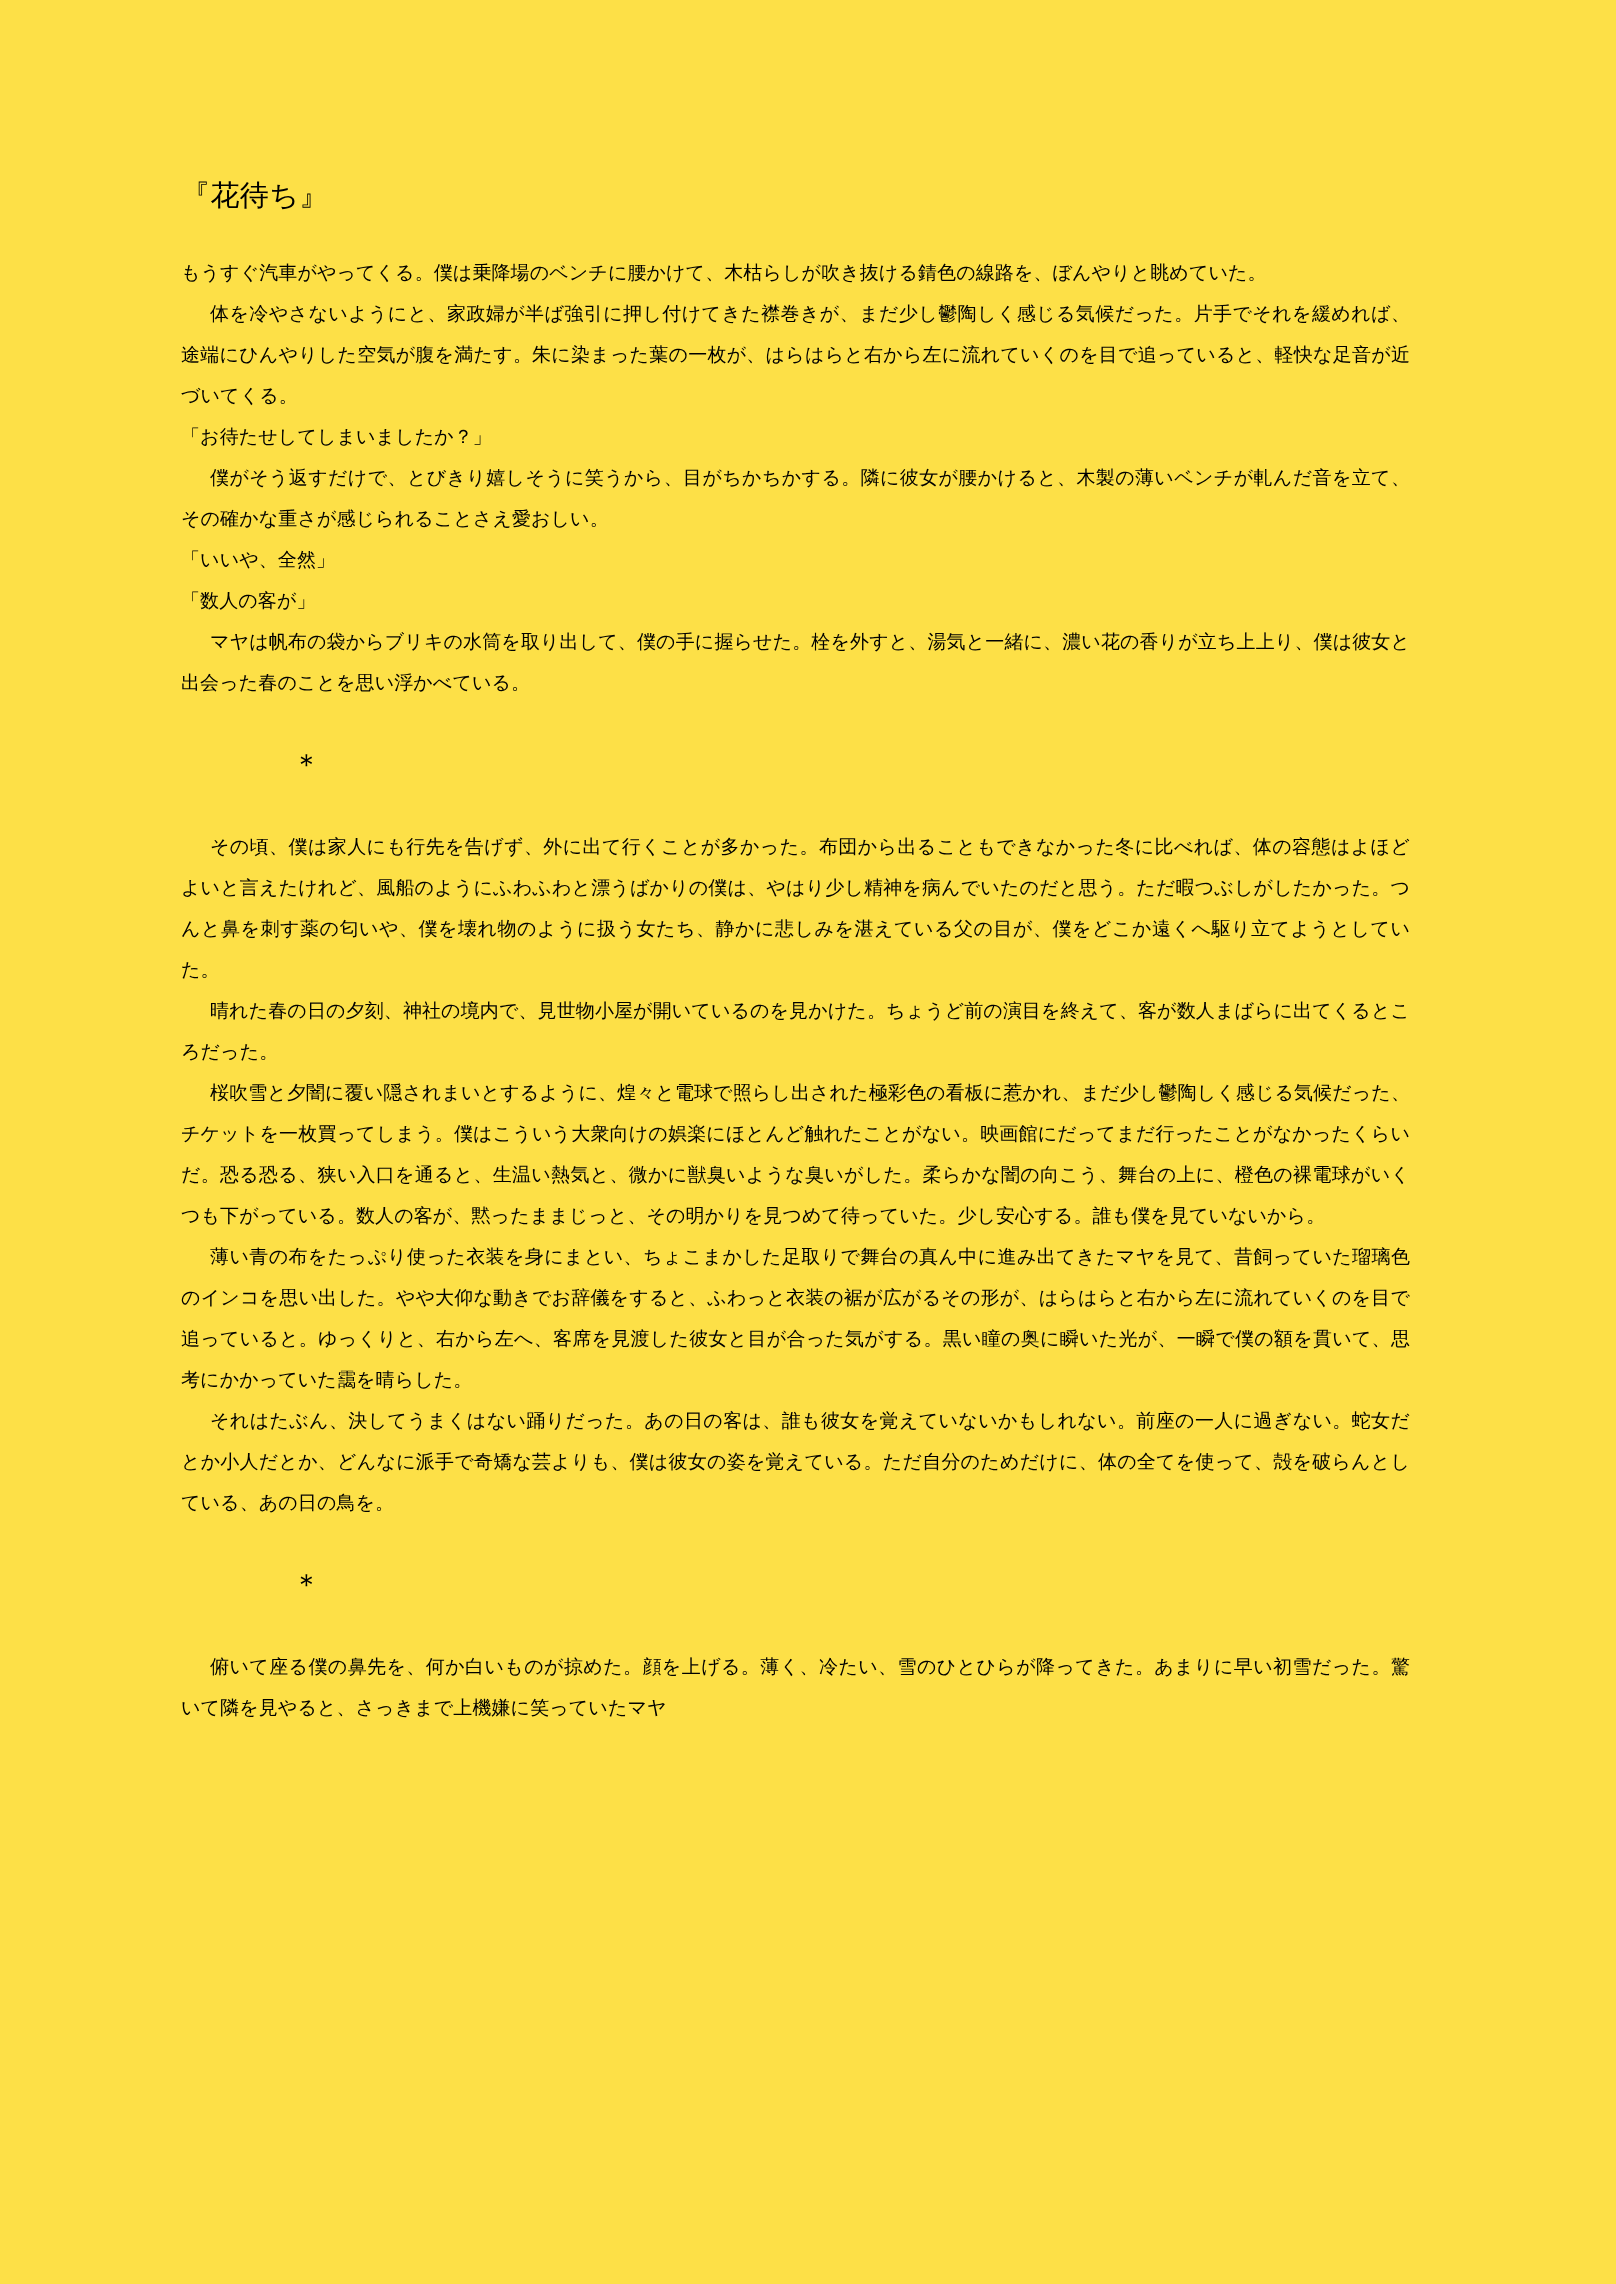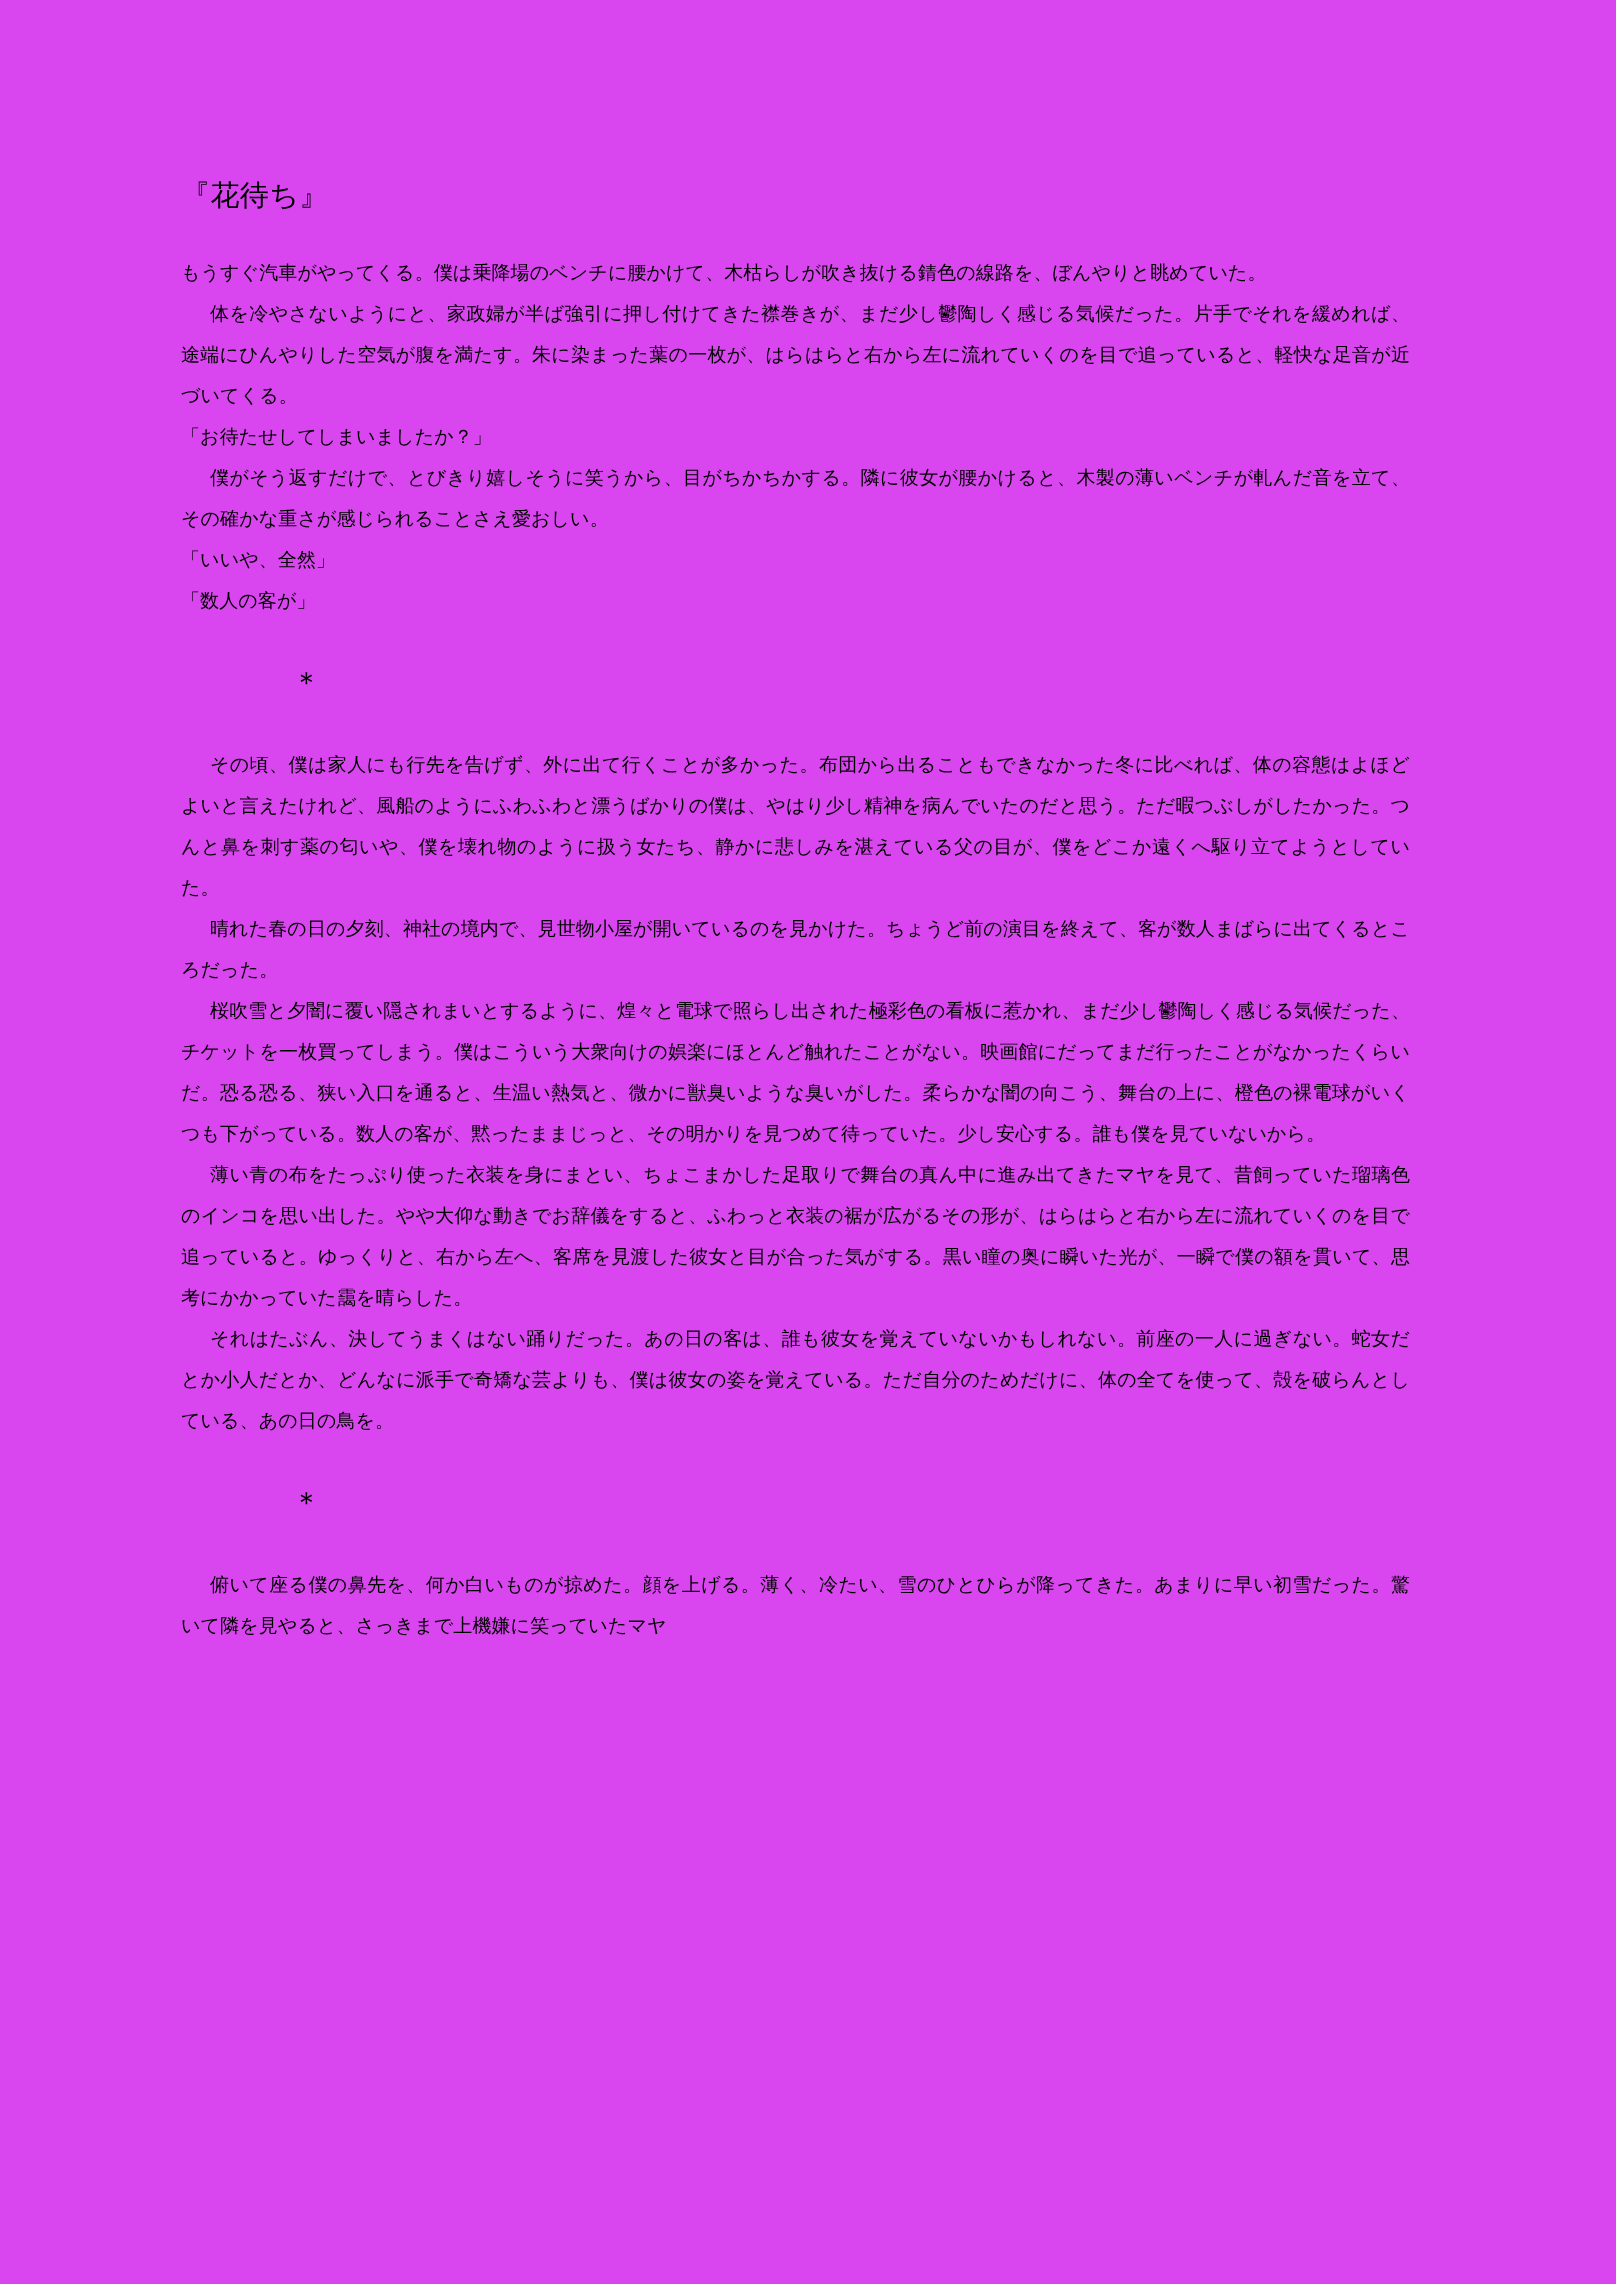--- a/index.html
+++ b/index.html
@@ -13,21 +13,21 @@
     height: 2284px;
     font-family: "Liberation Sans", "DejaVu Sans", sans-serif;
     color: #000000;
     -webkit-font-smoothing: antialiased;
   }
 
   .page {
     position: relative;
     width: 1617px;
     height: 2284px;
-    background: #d946ef;
+    background: #fde047;
     box-sizing: border-box;
   }
 
   .text-column {
     position: absolute;
     left: 181px;
     top: 175px;
     width: 1229px;
   }
 
@@ -78,20 +78,21 @@
 
     <h1 class="doc-title">『花待ち』</h1>
 
     <div>
       <p class="para last-line-left">もうすぐ汽車がやってくる。僕は乗降場のベンチに腰かけて、木枯らしが吹き抜ける錆色の線路を、ぼんやりと眺めていた。</p>
       <p class="para indent last-line-left">体を冷やさないようにと、家政婦が半ば強引に押し付けてきた襟巻きが、まだ少し鬱陶しく感じる気候だった。片手でそれを緩めれば、途端にひんやりした空気が腹を満たす。朱に染まった葉の一枚が、はらはらと右から左に流れていくのを目で追っていると、軽快な足音が近づいてくる。</p>
       <p class="para last-line-left">「お待たせしてしまいましたか？」</p>
       <p class="para indent last-line-left">僕がそう返すだけで、とびきり嬉しそうに笑うから、目がちかちかする。隣に彼女が腰かけると、木製の薄いベンチが軋んだ音を立て、その確かな重さが感じられることさえ愛おしい。</p>
       <p class="para last-line-left">「いいや、全然」</p>
       <p class="para last-line-left">「数人の客が」</p>
+      <p class="para indent last-line-left">マヤは帆布の袋からブリキの水筒を取り出して、僕の手に握らせた。栓を外すと、湯気と一緒に、濃い花の香りが立ち上上り、僕は彼女と出会った春のことを思い浮かべている。</p>
     </div>
 
     <p class="scene-break gap-before gap-after">＊</p>
 
     <div>
       <p class="para indent last-line-left">その頃、僕は家人にも行先を告げず、外に出て行くことが多かった。布団から出ることもできなかった冬に比べれば、体の容態はよほどよいと言えたけれど、風船のようにふわふわと漂うばかりの僕は、やはり少し精神を病んでいたのだと思う。ただ暇つぶしがしたかった。つんと鼻を刺す薬の匂いや、僕を壊れ物のように扱う女たち、静かに悲しみを湛えている父の目が、僕をどこか遠くへ駆り立てようとしていた。</p>
       <p class="para indent last-line-left">晴れた春の日の夕刻、神社の境内で、見世物小屋が開いているのを見かけた。ちょうど前の演目を終えて、客が数人まばらに出てくるところだった。</p>
       <p class="para indent last-line-left">桜吹雪と夕闇に覆い隠されまいとするように、煌々と電球で照らし出された極彩色の看板に惹かれ、まだ少し鬱陶しく感じる気候だった、チケットを一枚買ってしまう。僕はこういう大衆向けの娯楽にほとんど触れたことがない。映画館にだってまだ行ったことがなかったくらいだ。恐る恐る、狭い入口を通ると、生温い熱気と、微かに獣臭いような臭いがした。柔らかな闇の向こう、舞台の上に、橙色の裸電球がいくつも下がっている。数人の客が、黙ったままじっと、その明かりを見つめて待っていた。少し安心する。誰も僕を見ていないから。</p>
       <p class="para indent last-line-left">薄い青の布をたっぷり使った衣装を身にまとい、ちょこまかした足取りで舞台の真ん中に進み出てきたマヤを見て、昔飼っていた瑠璃色のインコを思い出した。やや大仰な動きでお辞儀をすると、ふわっと衣装の裾が広がるその形が、はらはらと右から左に流れていくのを目で追っていると。ゆっくりと、右から左へ、客席を見渡した彼女と目が合った気がする。黒い瞳の奥に瞬いた光が、一瞬で僕の額を貫いて、思考にかかっていた靄を晴らした。</p>
       <p class="para indent last-line-left">それはたぶん、決してうまくはない踊りだった。あの日の客は、誰も彼女を覚えていないかもしれない。前座の一人に過ぎない。蛇女だとか小人だとか、どんなに派手で奇矯な芸よりも、僕は彼女の姿を覚えている。ただ自分のためだけに、体の全てを使って、殻を破らんとしている、あの日の鳥を。</p>

